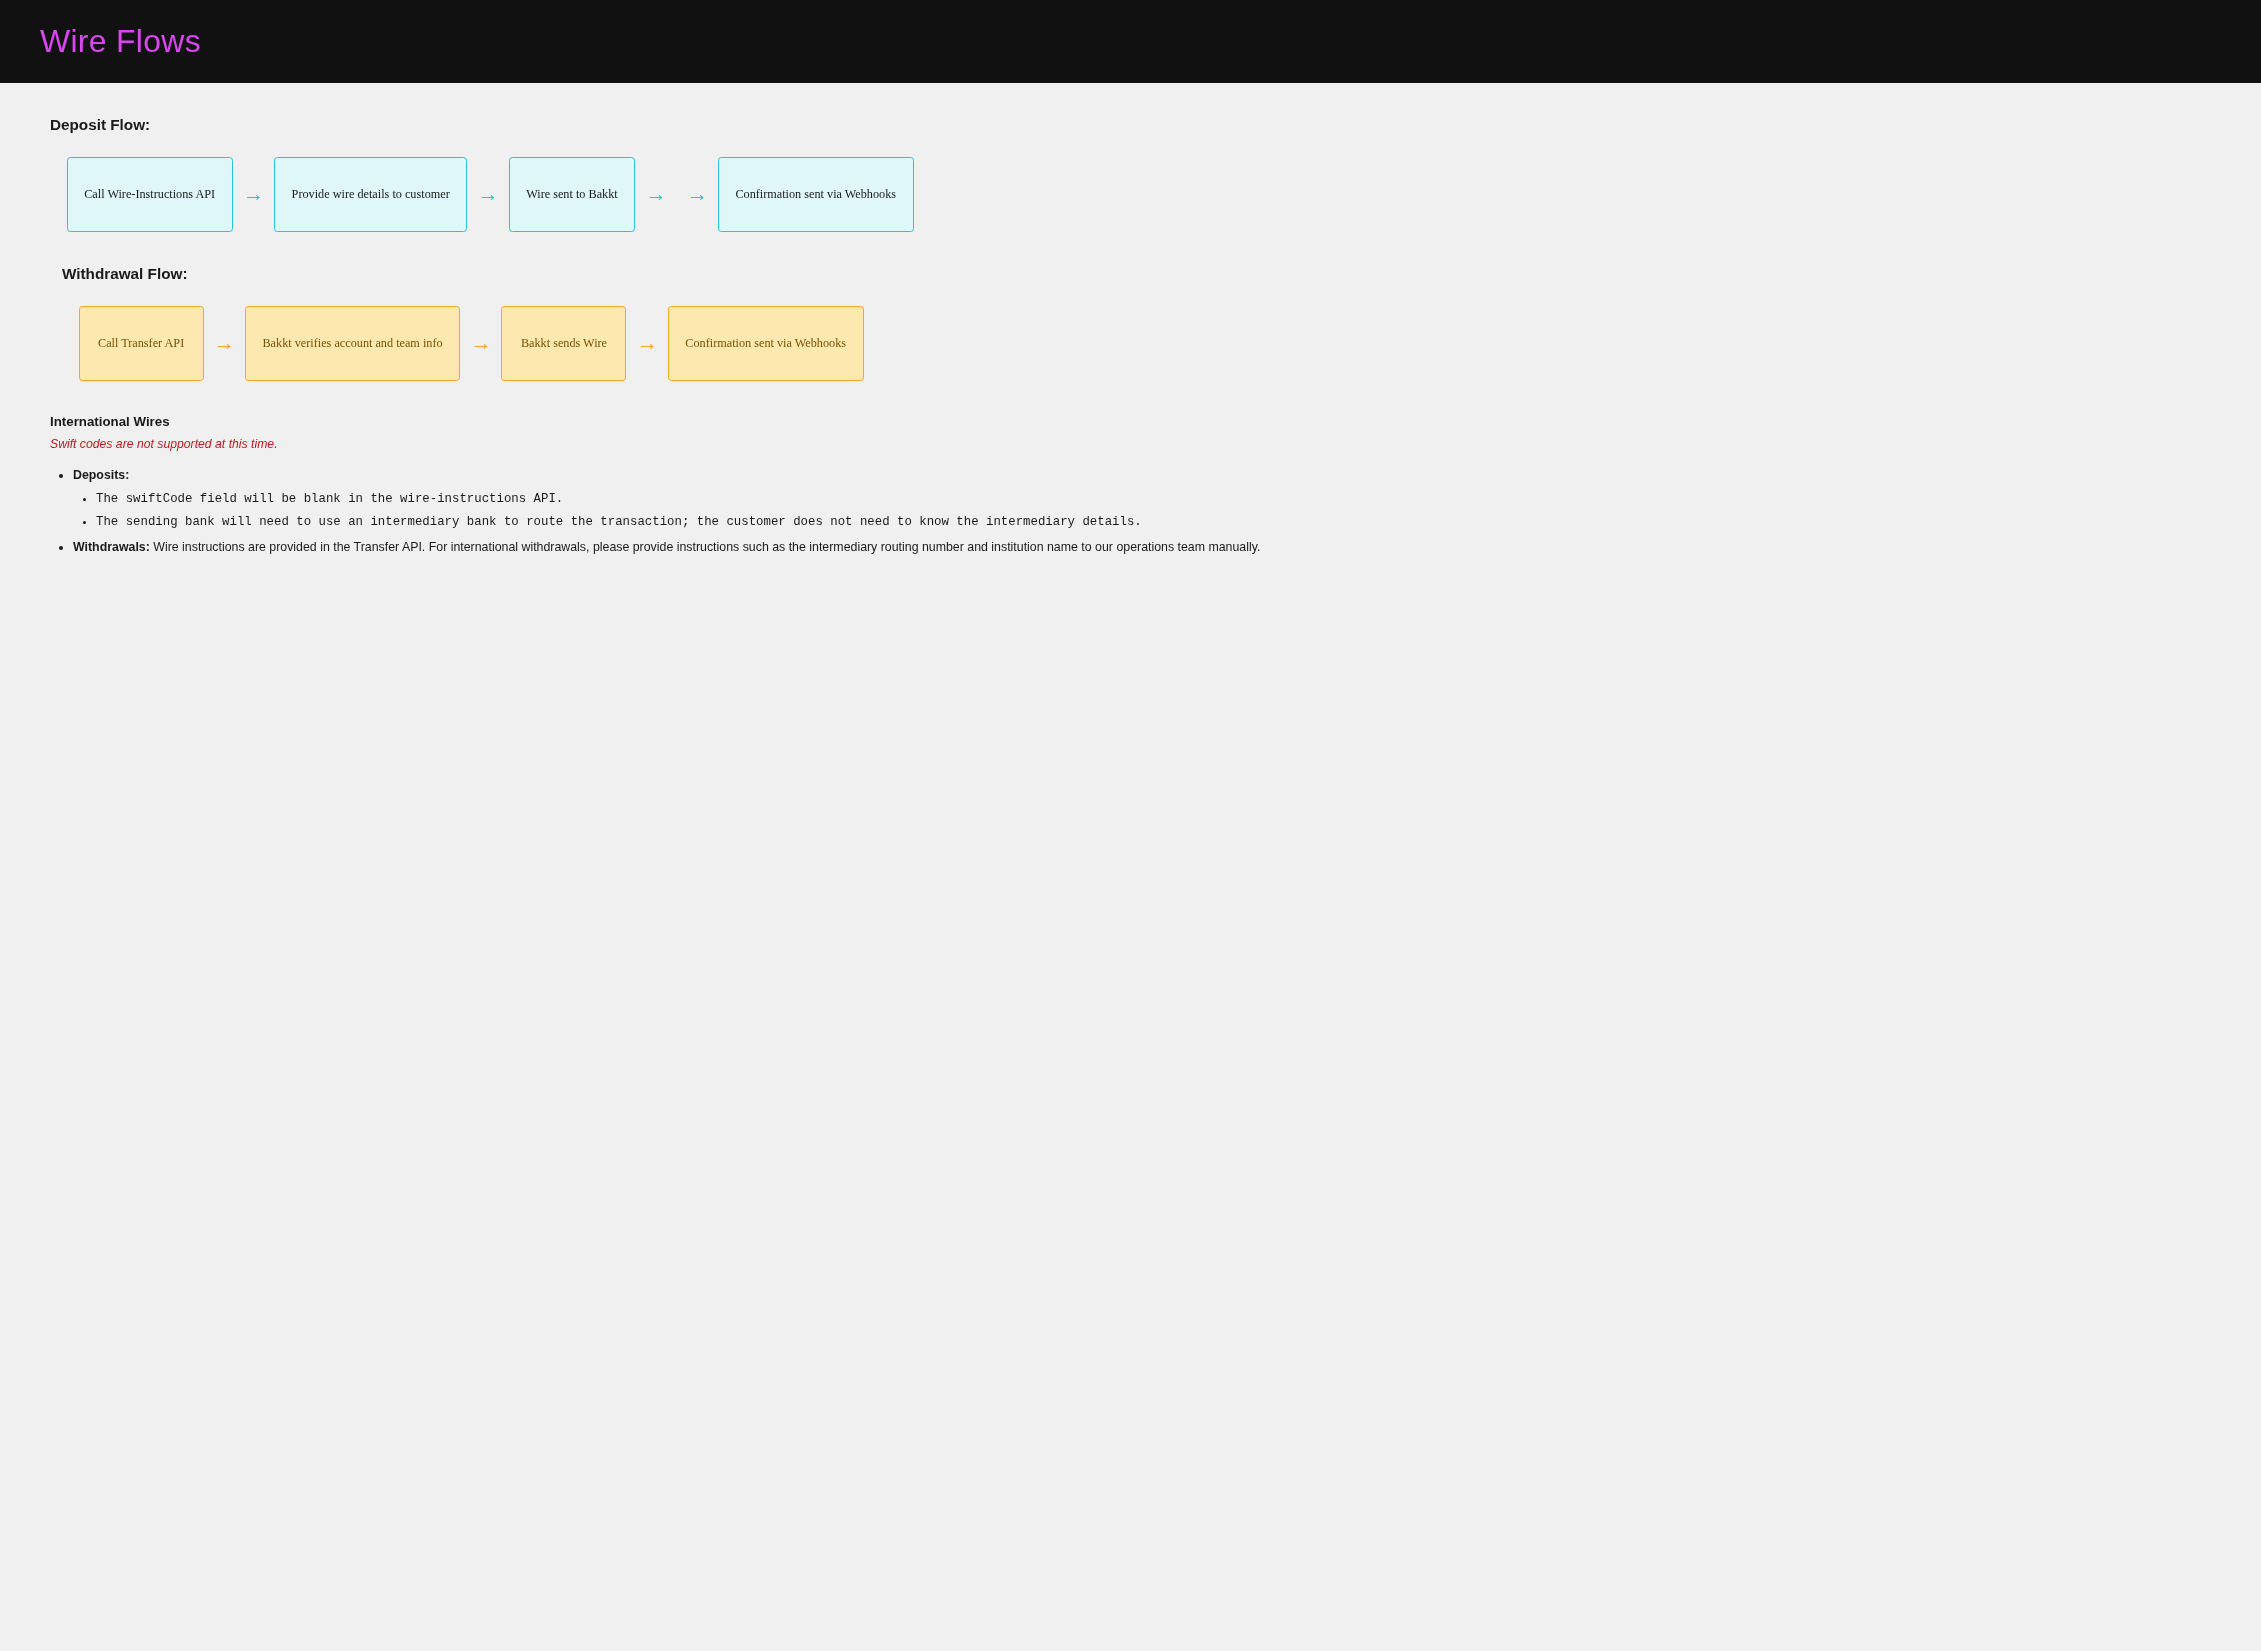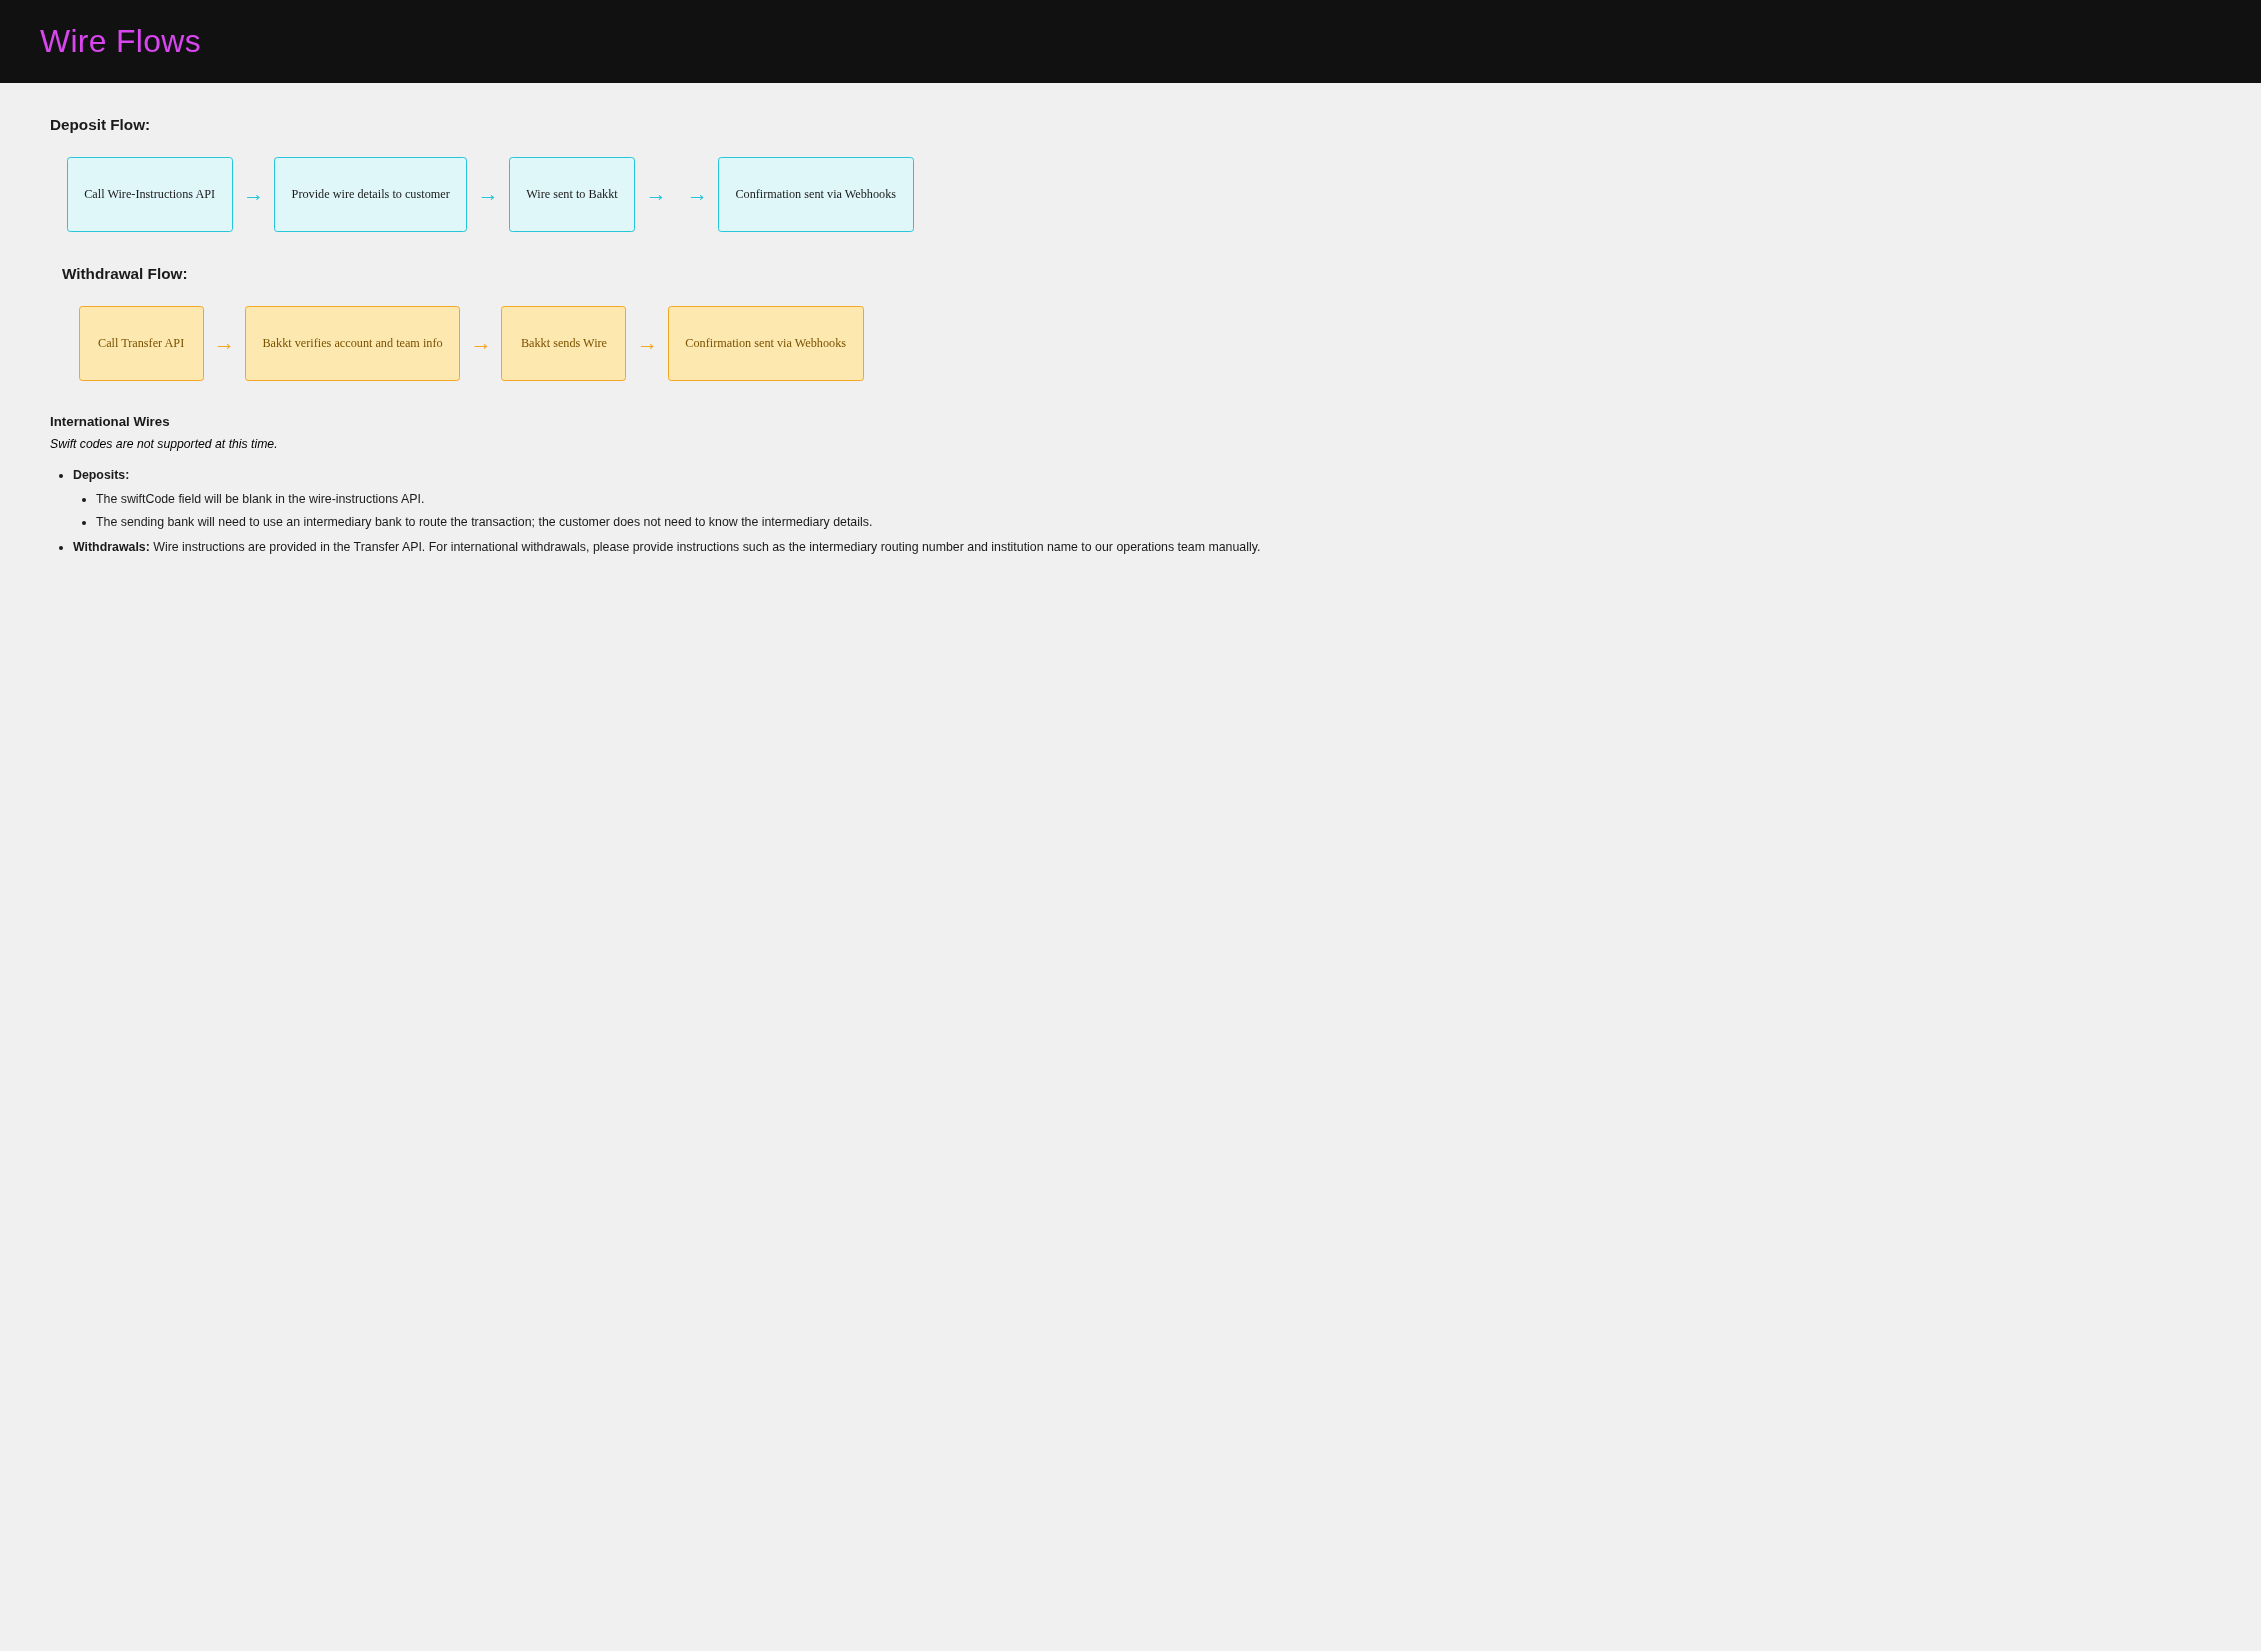--- a/index.html
+++ b/index.html
@@ -95,21 +95,21 @@
 
     .intl-title {
       font-size: 1rem;
       font-weight: 700;
       margin-bottom: 8px;
     }
 
     .intl-subtitle {
       font-style: italic;
       font-size: 0.92rem;
-      color: #000000;
+      color: #b91c1c;
       margin-bottom: 15px;
     }
 
     .bullet-list {
       list-style: disc;
       padding-left: 23px;
       margin-bottom: 13.3px;
     }
 
     .bullet-list li {
@@ -125,20 +125,21 @@
     .sub-bullet-list {
       list-style: disc;
       padding-left: 23px;
       margin-top: 5px;
     }
 
     .sub-bullet-list li {
       margin-bottom: 5px;
       font-size: 0.93rem;
       line-height: 1.5;
+      font-family: Liberation Mono, monospace;
     }
 
     .deposit-flow-section {
       margin-bottom: 30px;
     }
 
     .withdrawal-flow-section {
       margin-bottom: 30px;
       margin-left: 12px;
     }

